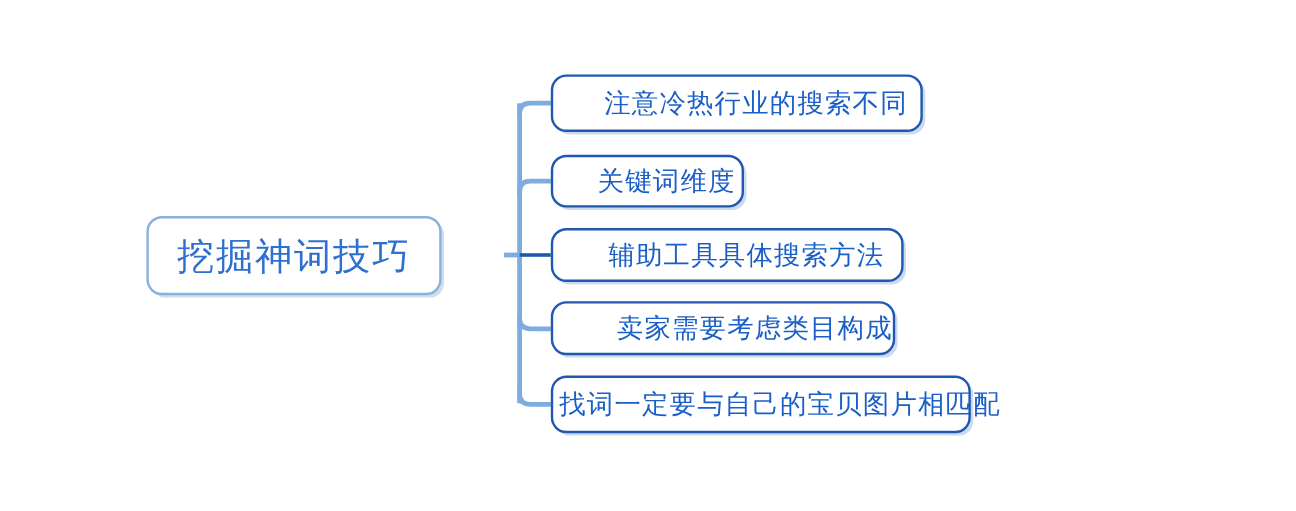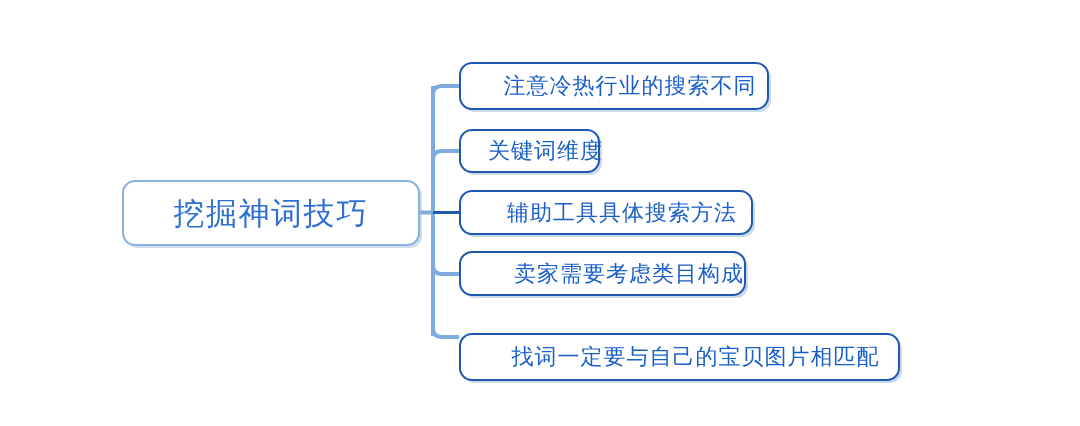--- a/index.html
+++ b/index.html
@@ -77,37 +77,37 @@
 
     <path d="M 433 163 L 433 160 Q 433 151 442 151 L 459 151" fill="none" stroke="#7FACDE" stroke-width="4" stroke-linecap="butt"></path>
 
     <line x1="433" y1="212.5" x2="459" y2="212.5" stroke="#1F58B0" stroke-width="3"></line>
 
     <path d="M 433 262 L 433 265 Q 433 274 442 274 L 459 274" fill="none" stroke="#7FACDE" stroke-width="4" stroke-linecap="butt"></path>
 
     <path d="M 433 325 L 433 328 Q 433 337 442 337 L 459 337" fill="none" stroke="#7FACDE" stroke-width="4" stroke-linecap="butt"></path>
   </svg>
 
-  <div class="node root" style="left:122px; top:180px; width:298px; height:66px;">
+  <div class="node root" style="left:122px; top:180px; width:246px; height:66px;">
     <span class="node-label">挖掘神词技巧</span>
   </div>
 
   <div class="node child" style="left:459px; top:62px; width:310px; height:48px;">
     <span class="node-label">注意冷热行业的搜索不同</span>
   </div>
 
-  <div class="node child" style="left:459px; top:129px; width:141px; height:44px;">
+  <div class="node child" style="left:459px; top:129px; width:161px; height:44px;">
     <span class="node-label">关键词维度</span>
   </div>
 
   <div class="node child" style="left:459px; top:190px; width:294px; height:45px;">
     <span class="node-label">辅助工具具体搜索方法</span>
   </div>
 
   <div class="node child" style="left:459px; top:251px; width:287px; height:45px;justify-content:flex-end;">
     <span class="node-label">卖家需要考虑类目构成</span>
   </div>
 
-  <div class="node child" style="left:459px; top:313px; width:441px; height:48px;margin-top:20px;">
+  <div class="node child" style="left:459px; top:313px; width:350px; height:48px;">
     <span class="node-label">找词一定要与自己的宝贝图片相匹配</span>
   </div>
 
 </div>
 
 </body></html>

